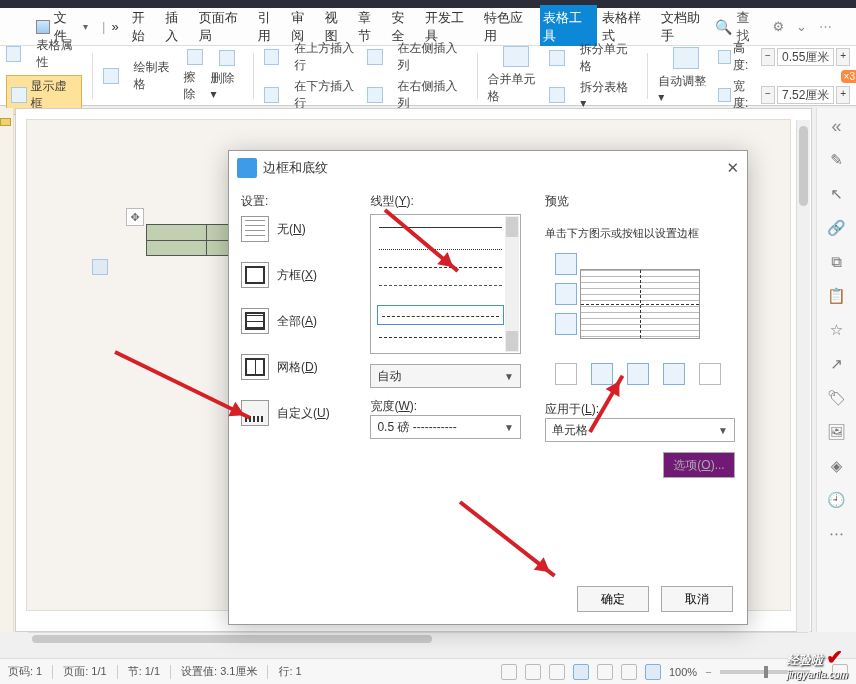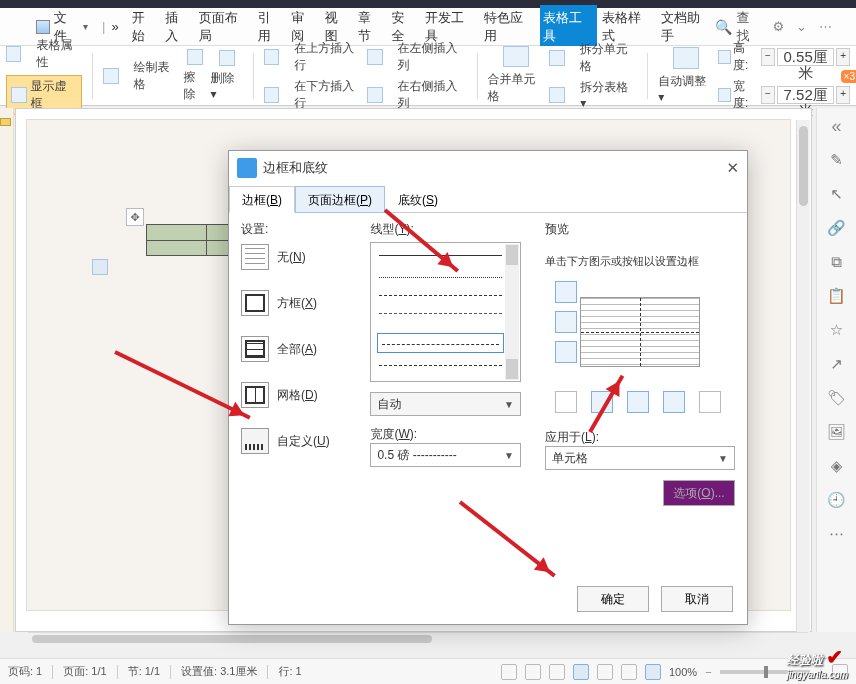--- a/index.html
+++ b/index.html
@@ -13,21 +13,21 @@
   .menu-tabs span { padding: 4px 3px; }
   .menu-tabs .active { background: #0d88d6; color: #fff; }
   .menu-right { margin-left: auto; display: flex; align-items: center; gap: 12px; font-size: 13px; color: #555; }
   .search-area { display:flex; align-items:center; gap:4px; }
   .ribbon { height: 60px; background: #fff; border-bottom: 1px solid #ccc; display: flex; align-items: center; font-size: 12px; color: #444; padding: 0 6px; gap: 4px; position: relative; }
   .ribbon .group { display: flex; flex-direction: column; gap: 4px; justify-content: center; height: 100%; }
   .ribbon .ic16 { width: 16px; height: 16px; border: 1px solid #a9c8e6; background: #e8f2fb; display: inline-block; }
   .ribbon .vsep { width: 1px; height: 46px; background: #ddd; margin: 0 6px; }
   .ribbon .label-btn { display: flex; align-items: center; gap: 15px; }
   .ribbon .show-vb { background: #ffe29a; border: 1px solid #e0b050; padding: 2px 4px; display: flex; align-items: center; gap: 4px; }
-  .ribbon .numbox { width: 60px; height: 18px; border: 1px solid #ccc; font-size: 15px; text-align: center; line-height: 16px; }
+  .ribbon .numbox { width: 60px; height: 18px; border: 1px solid #ccc; font-size: 12px; text-align: center; line-height: 16px; }
   .ribbon .spin { width: 14px; height: 18px; border: 1px solid #ccc; background: #f4f4f4; text-align:center; line-height:14px; font-size:10px; }
   .ribbon .dim-row { display:flex; align-items:center; gap:2px; }
   .ribbon .corner-tag { position:absolute; right:-2px; top:24px; background:#ff8a3d; color:#fff; font-size:10px; padding:1px 3px; border-radius:4px 0 0 4px; }
   .doc-area { position: absolute; left: 15px; top: 108px; right: 44px; bottom: 52px; background: #fff; border: 1px solid #d0d0d0; }
   .doc-inner { position:absolute; left:10px; top:10px; right:20px; bottom:20px; background:#f6f3ef; border:1px solid #e0ddd5; }
   .table-box { position: absolute; left: 130px; top: 115px; width: 120px; height: 32px; }
   .table-box .handle { position:absolute; left:-20px; top:-16px; width:18px; height:18px; border:1px solid #bbb; background:#fff; display:flex; align-items:center; justify-content:center; }
   .table-box .cross { font-size:11px; color:#666; }
   .table-box table { border-collapse: collapse; width: 120px; height: 32px; }
   .table-box td { border: 1px solid #555; background: #c0d0b0; }
@@ -270,25 +270,20 @@
   <div class="sic2">🕘</div>
   <div class="sic2">⋯</div>
 </div>
 
 <div class="dialog">
   <div class="dlg-title">
     <span class="tic"></span>
     <span>边框和底纹</span>
     <span class="dlg-close">✕</span>
   </div>
-  <div class="dlg-tabs">
-    <div class="tab active"><span>边框(<span class="u">B</span>)</span></div>
-    <div class="tab hover"><span>页面边框(<span class="u">P</span>)</span></div>
-    <div class="tab"><span>底纹(<span class="u">S</span>)</span></div>
-  </div>
   <div class="dlg-body">
     <div class="col left">
       <span>设置:</span>
       <div class="setting-row">
         <span class="setting-ic lines"></span>
         <span>无(<span class="u">N</span>)</span>
       </div>
       <div class="setting-row">
         <span class="setting-ic box"></span>
         <span>方框(<span class="u">X</span>)</span>

